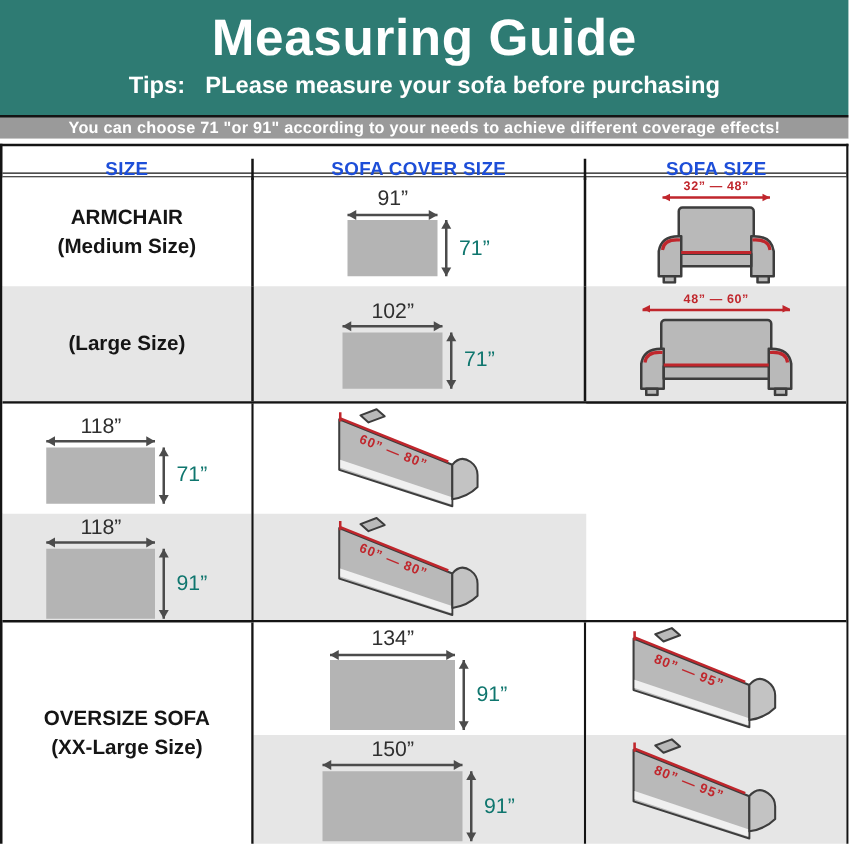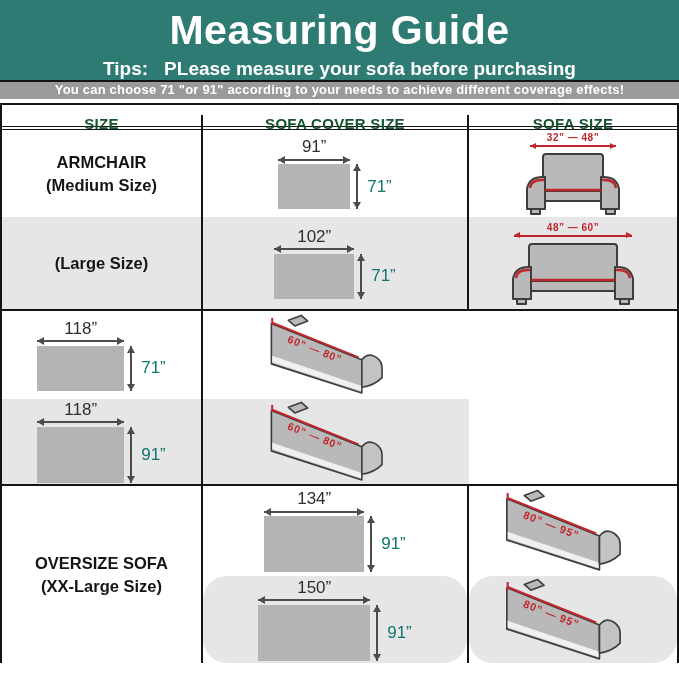--- a/index.html
+++ b/index.html
@@ -5,47 +5,47 @@
   :root{
     --teal:#2e7b73; --banner_gray:#9a9a9a; --row_gray:#e6e6e6; --box_gray:#b4b4b4;
     --accent_red:#c0262c; --ink:#141414; --sofa_gray:#b9b9b9; --sofa_line:#3d3d3d;
   }
   *{margin:0;padding:0;box-sizing:border-box;}
   html,body{background:#fff;}
   body{font-family:"Liberation Sans",sans-serif;}
   .page{position:relative;width:679px;height:679px;background:#fff;overflow:hidden;}
 
   
-  .hero{height:80px;background:var(--teal);text-align:center;color:#fff;padding-top:9px;}
+  .hero{height:92px;background:var(--teal);text-align:center;color:#fff;padding-top:9px;}
   .hero h1{font-size:41px;font-weight:bold;letter-spacing:.5px;line-height:1.05;}
   .tips{margin-top:6px;font-size:19px;font-weight:bold;}
   .tips .tlabel{margin-right:16px;}
 
   
   .banner{height:19px;background:var(--banner_gray);border-top:2px solid var(--ink);
     color:#fff;font-size:13px;font-weight:bold;letter-spacing:.2px;text-align:center;line-height:16px;}
   .gap{height:4px;background:#fff;}
 
   
   .size-table{border-top:2px solid var(--ink);border-left:2px solid var(--ink);border-right:2px solid var(--ink);}
   .trow{display:grid;grid-template-columns:201px 266px 208px;}
   .cell,.colstack{border-right:2px solid var(--ink);}
   .trow > :last-child{border-right:none;text-align:center;}
   .cell{display:flex;flex-direction:column;align-items:center;justify-content:center;}
   .thead{height:25px;border-bottom:4px double var(--ink);}
-  .thead .cell{font-size:15px;font-weight:bold;color:#14532d;letter-spacing:.3px;justify-content:center;margin-top:10px;}
+  .thead .cell{font-size:15px;font-weight:bold;color:#1d4ed8;letter-spacing:.3px;justify-content:center;margin-top:10px;}
   .r1{height:87px;background:#fff;}
   .r2{height:94px;background:var(--row_gray);border-bottom:2px solid var(--ink);}
   .r3{height:175px;border-bottom:2px solid var(--ink);}
   .r4{height:177px;}
   .colstack{display:flex;flex-direction:column;}
   .half{display:flex;flex-direction:column;align-items:center;justify-content:center;background:#fff;}
   .half.gray{background:var(--row_gray);}
   .r3 .half.top{height:88px;} .r3 .half.bot{height:85px;}
-  .r4 .half.top{height:90px;} .r4 .half.bot{height:87px;border-radius:24px;}
+  .r4 .half.top{height:90px;} .r4 .half.bot{height:87px;}
 
   .size-name,.size-sub{font-size:16.5px;font-weight:bold;color:#151515;line-height:1.35;text-align:center;}
 
   
   .cover-diagram{display:grid;grid-template-columns:auto 14px auto;grid-template-rows:17px 9px auto;}
   .cd-wlabel{grid-area:1/1;text-align:center;font-size:17px;color:#2f2f2f;line-height:17px;}
   .cd-harrow-wrap{grid-area:2/1;display:flex;align-items:center;}
   .cd-rect{grid-area:3/1;background:var(--box_gray);}
   .cd-varrow-wrap{grid-area:3/2;display:flex;justify-content:center;}
   .cd-hlabel{grid-area:3/3;align-self:center;padding-left:3px;font-size:17px;color:#0f766e;}

